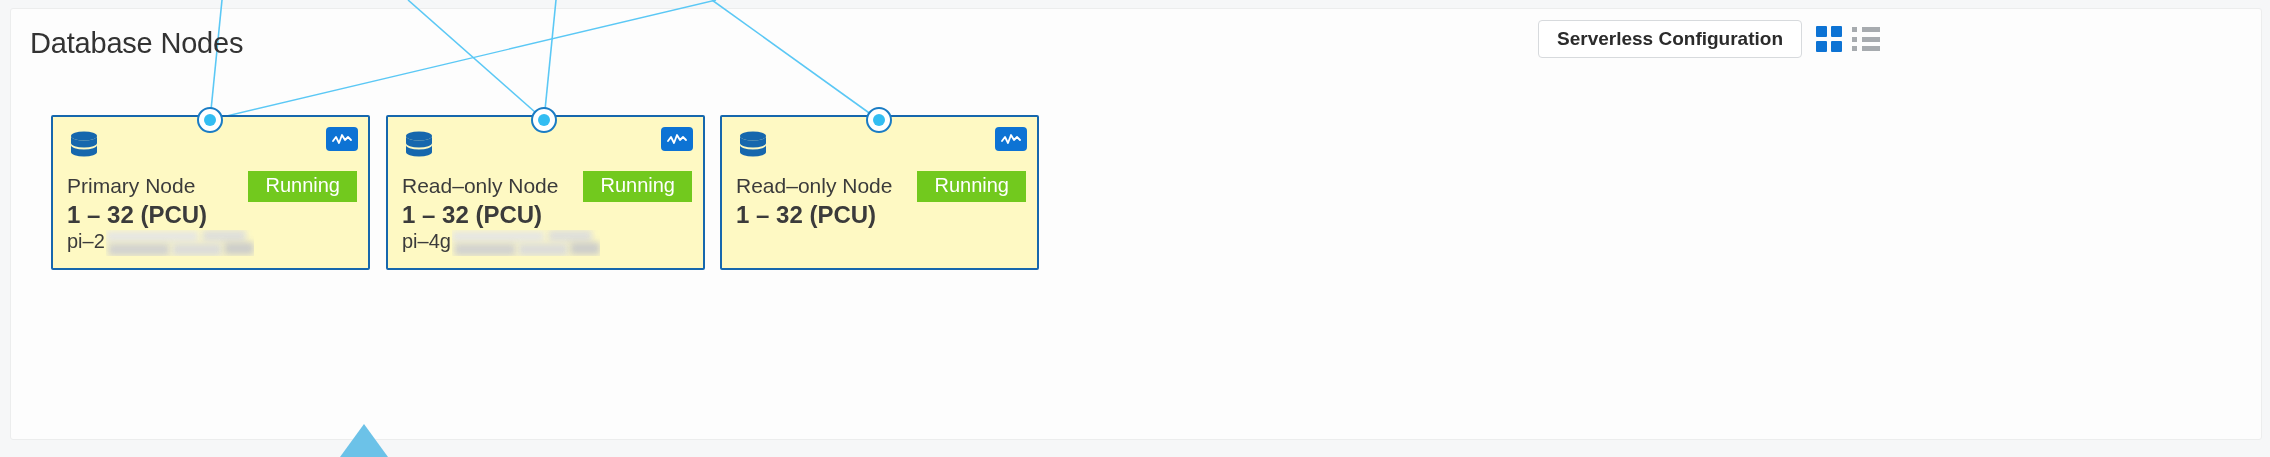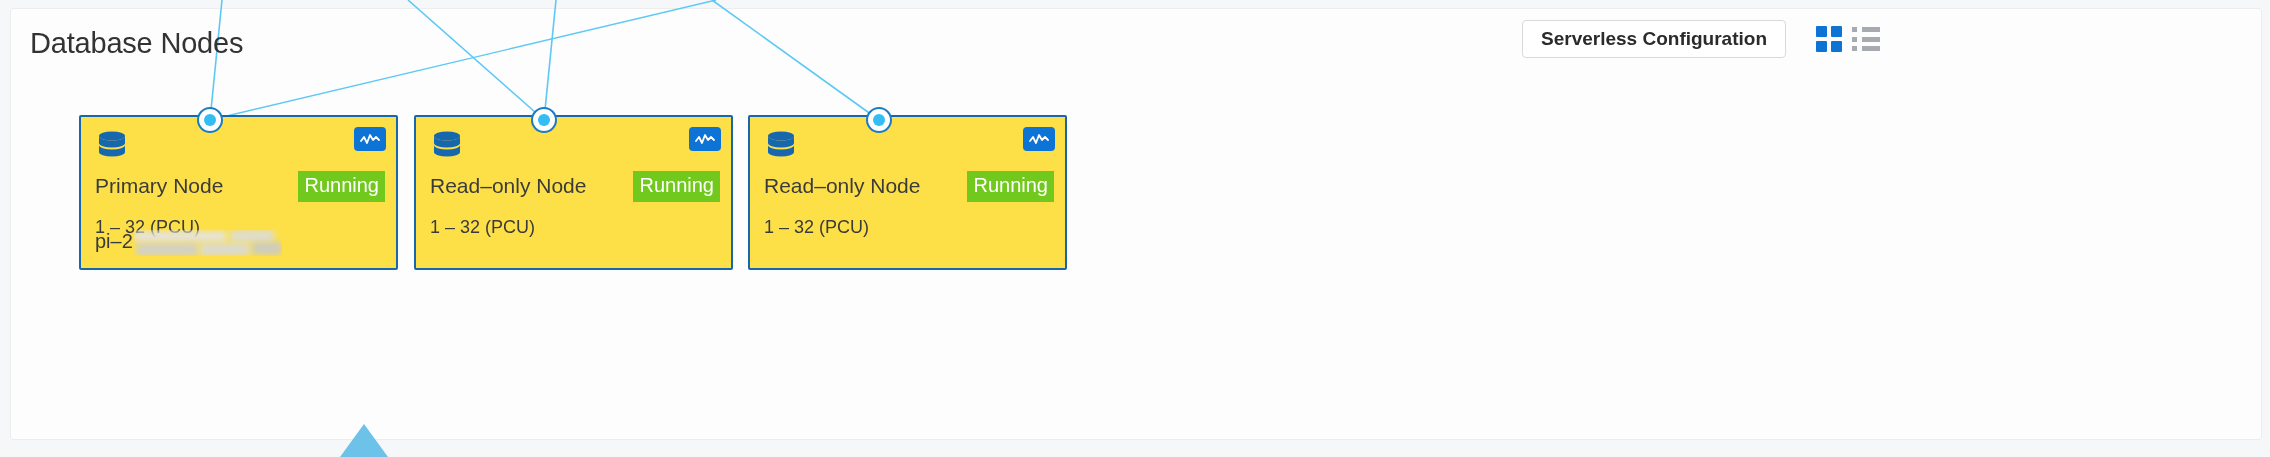--- a/index.html
+++ b/index.html
@@ -37,21 +37,21 @@
     color: #333333;
     letter-spacing: -0.2px;
     white-space: nowrap;
   }
   
   .toolbar {
     position: absolute;
     right: 28px; top: 20px;
     display: flex;
     align-items: center;
-    gap: 30px;
+    gap: 14px;
   }
   .config-btn {
     height: 38px;
     padding: 0 18px;
     display: flex;
     align-items: center;
     background: #ffffff;
     border: 1px solid #d7dadd;
     border-radius: 4px;
     font-size: 19px;
@@ -77,24 +77,23 @@
     cursor: pointer;
   }
   .list-icon .row { display: flex; align-items: center; gap: 5px; }
   .list-icon .dot { width: 5px; height: 5px; background: #a7abaf; flex: none; }
   .list-icon .bar { height: 5px; background: #a7abaf; flex: 1; }
   
   .card {
     position: absolute;
     top: 115px;
     width: 319px; height: 155px;
-    background: #fde047;
+    background: #fef9c3;
     border: 2px solid #1667ad;
     border-radius: 2px;
-    margin-left: 28px;
   }
   .card.c0 { left: 51px; }
   .card.c1 { left: 386px; }
   .card.c2 { left: 720px; }
   .db-icon { position: absolute; left: 14px; top: 12px; }
   .metric-icon {
     position: absolute;
     right: 10px; top: 10px;
     width: 32px; height: 24px;
     background: #0d73d4;
@@ -108,29 +107,30 @@
     font-size: 21px;
     color: #3b3b3b;
     white-space: nowrap;
   }
   .status-badge {
     position: absolute;
     right: 11px; top: 54px;
     background: #72c91e;
     color: #ffffff;
     font-size: 20px;
-    padding: 3px 6px 5px;
+    padding: 3px 17px 5px;
     white-space: nowrap;
   }
   .card-capacity {
     position: absolute;
-    left: 14px; top: 100px;
-    font-size: 18px;
+    left: 14px; top: 84px;
+    font-size: 24px;
     color: #3b3b3b;
     white-space: nowrap;
+    font-weight: bold;
   }
   .card-id {
     position: absolute;
     left: 14px; top: 113px;
     font-size: 20px;
     color: #3b3b3b;
     display: flex;
     align-items: flex-start;
     white-space: nowrap;
   }
@@ -251,20 +251,30 @@
       <path d="M4 16 v7 a13 4.6 0 0 0 26 0 V16 a13 4.6 0 0 1 -26 0 z" fill="#1667ad"></path>
     </svg>
     <div class="metric-icon">
       <svg width="22" height="14" viewBox="0 0 22 14" xmlns="http://www.w3.org/2000/svg">
         <polyline points="2,9 5,5 8,11 11,3 14,8 17,5 20,8" fill="none" stroke="#ffffff" stroke-width="1.8" stroke-linecap="round" stroke-linejoin="round"></polyline>
       </svg>
     </div>
     <div class="card-title">Read–only Node</div>
     <div class="status-badge">Running</div>
     <div class="card-capacity">1 – 32 (PCU)</div>
+    <div class="card-id">
+      <span>pi–4g</span>
+      <span class="redact">
+        <span class="r1"></span>
+          <span class="r2"></span>
+          <span class="r3"></span>
+        <span class="r4"></span>
+          <span class="r5"></span>
+      </span>
+    </div>
   </div>
 
   <div class="card c2">
     <svg class="db-icon" width="34" height="34" viewBox="0 0 34 34" xmlns="http://www.w3.org/2000/svg">
       <ellipse cx="17" cy="7" rx="13" ry="4.6" fill="#1667ad"></ellipse>
       <path d="M4 7 v7 a13 4.6 0 0 0 26 0 V7 a13 4.6 0 0 1 -26 0 z" fill="#1667ad"></path>
       <path d="M4 16 v7 a13 4.6 0 0 0 26 0 V16 a13 4.6 0 0 1 -26 0 z" fill="#1667ad"></path>
     </svg>
     <div class="metric-icon">
       <svg width="22" height="14" viewBox="0 0 22 14" xmlns="http://www.w3.org/2000/svg">

